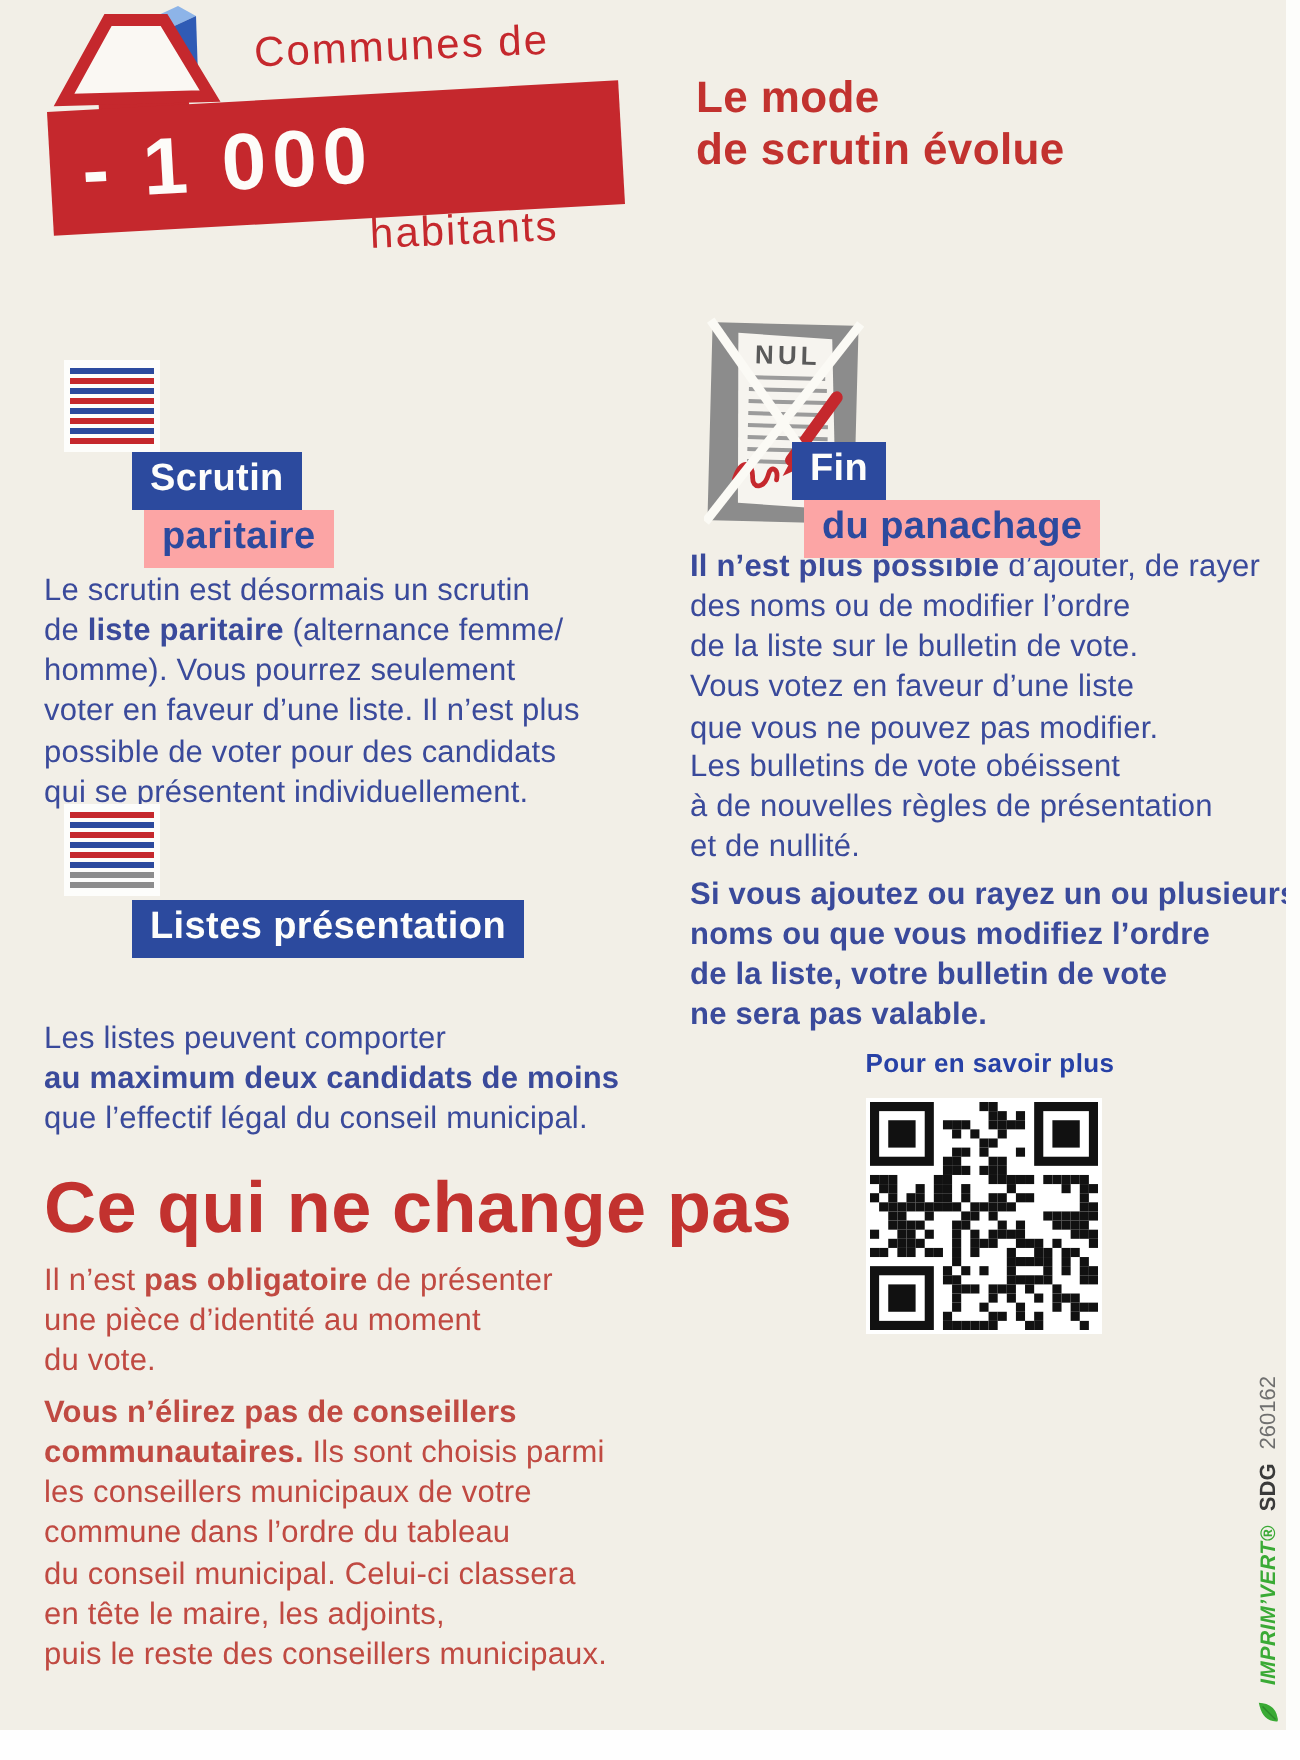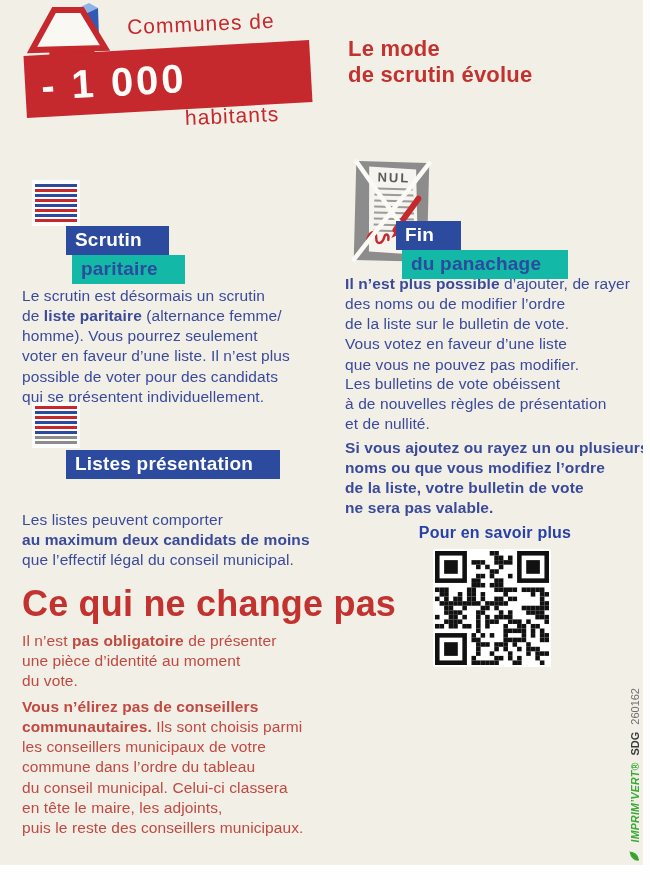--- a/index.html
+++ b/index.html
@@ -17,36 +17,36 @@
 
   
   .main-title { position:absolute; left:348px; top:36px; color:#c2322f; font-size:22px; font-weight:800; line-height:1.18; letter-spacing:.2px; }
 
   
   .stripe-icon { position:absolute; width:48px; height:46px; background:#fdfdfb; padding:4px 3px; display:flex; flex-direction:column; justify-content:space-between; }
   .stripe-icon .stripe { height:3px; width:100%; }
 
   
   .tag { position:absolute; z-index:3; }
-  .tag-l1, .tag-l2 { display:block; width:fit-content; font-size:19px; font-weight:bold; padding:3px 27px 4px 9px; letter-spacing:.2px; }
+  .tag-l1, .tag-l2 { display:block; width:fit-content; font-size:19px; font-weight:bold; padding:3px 9px 4px 9px; letter-spacing:.2px; }
   .tag-l1 { background:#2c4a9e; color:#fdfdfb; }
-  .tag-l2 { background:#14b8a6; color:#2c4a9e; margin-left:6px; }
+  .tag-l2 { background:#fca5a5; color:#2c4a9e; margin-left:6px; }
 
   
   .para { position:absolute; white-space:pre-line; font-size:15.5px; line-height:1.3; letter-spacing:.1px; }
   .para-blue { color:#3a4a9b; }
   .para-red { color:#c04a42; }
   .para .b { font-weight:bold; }
   .heading-red { position:absolute; color:#c2322f; font-size:36px; font-weight:800; letter-spacing:.2px; }
 
   
   .nul-icon { position:absolute; left:352px; top:158px; }
 
   
-  .savoir-label { position:absolute; left:345px; top:524px; width:300px; text-align:center; color:#2741a6; font-size:16px; font-weight:800; letter-spacing:.2px; }
+  .savoir-label { position:absolute; left:345px; top:524px; width:300px; text-align:center; color:#2741a6; font-size:13px; font-weight:800; letter-spacing:.2px; }
   .qr-box { position:absolute; left:433px; top:549px; width:118px; height:118px; background:#fff; padding:2px; }
 
   
   .footer-vert { position:absolute; top:688px; right:22px; transform:rotate(-90deg); transform-origin:100% 0; display:flex; align-items:center; gap:7px; white-space:nowrap; }
   .imprim { color:#3aaa35; font-size:10.5px; font-weight:bold; font-style:italic; letter-spacing:.3px; }
   .sdg { color:#3a3a3a; font-size:11px; font-weight:bold; }
   .footer-num { color:#6f6f6f; font-size:11px; }
 
   
   .edge-bottom { position:absolute; left:0; right:0; bottom:0; height:15px; background:#fefefe; }

